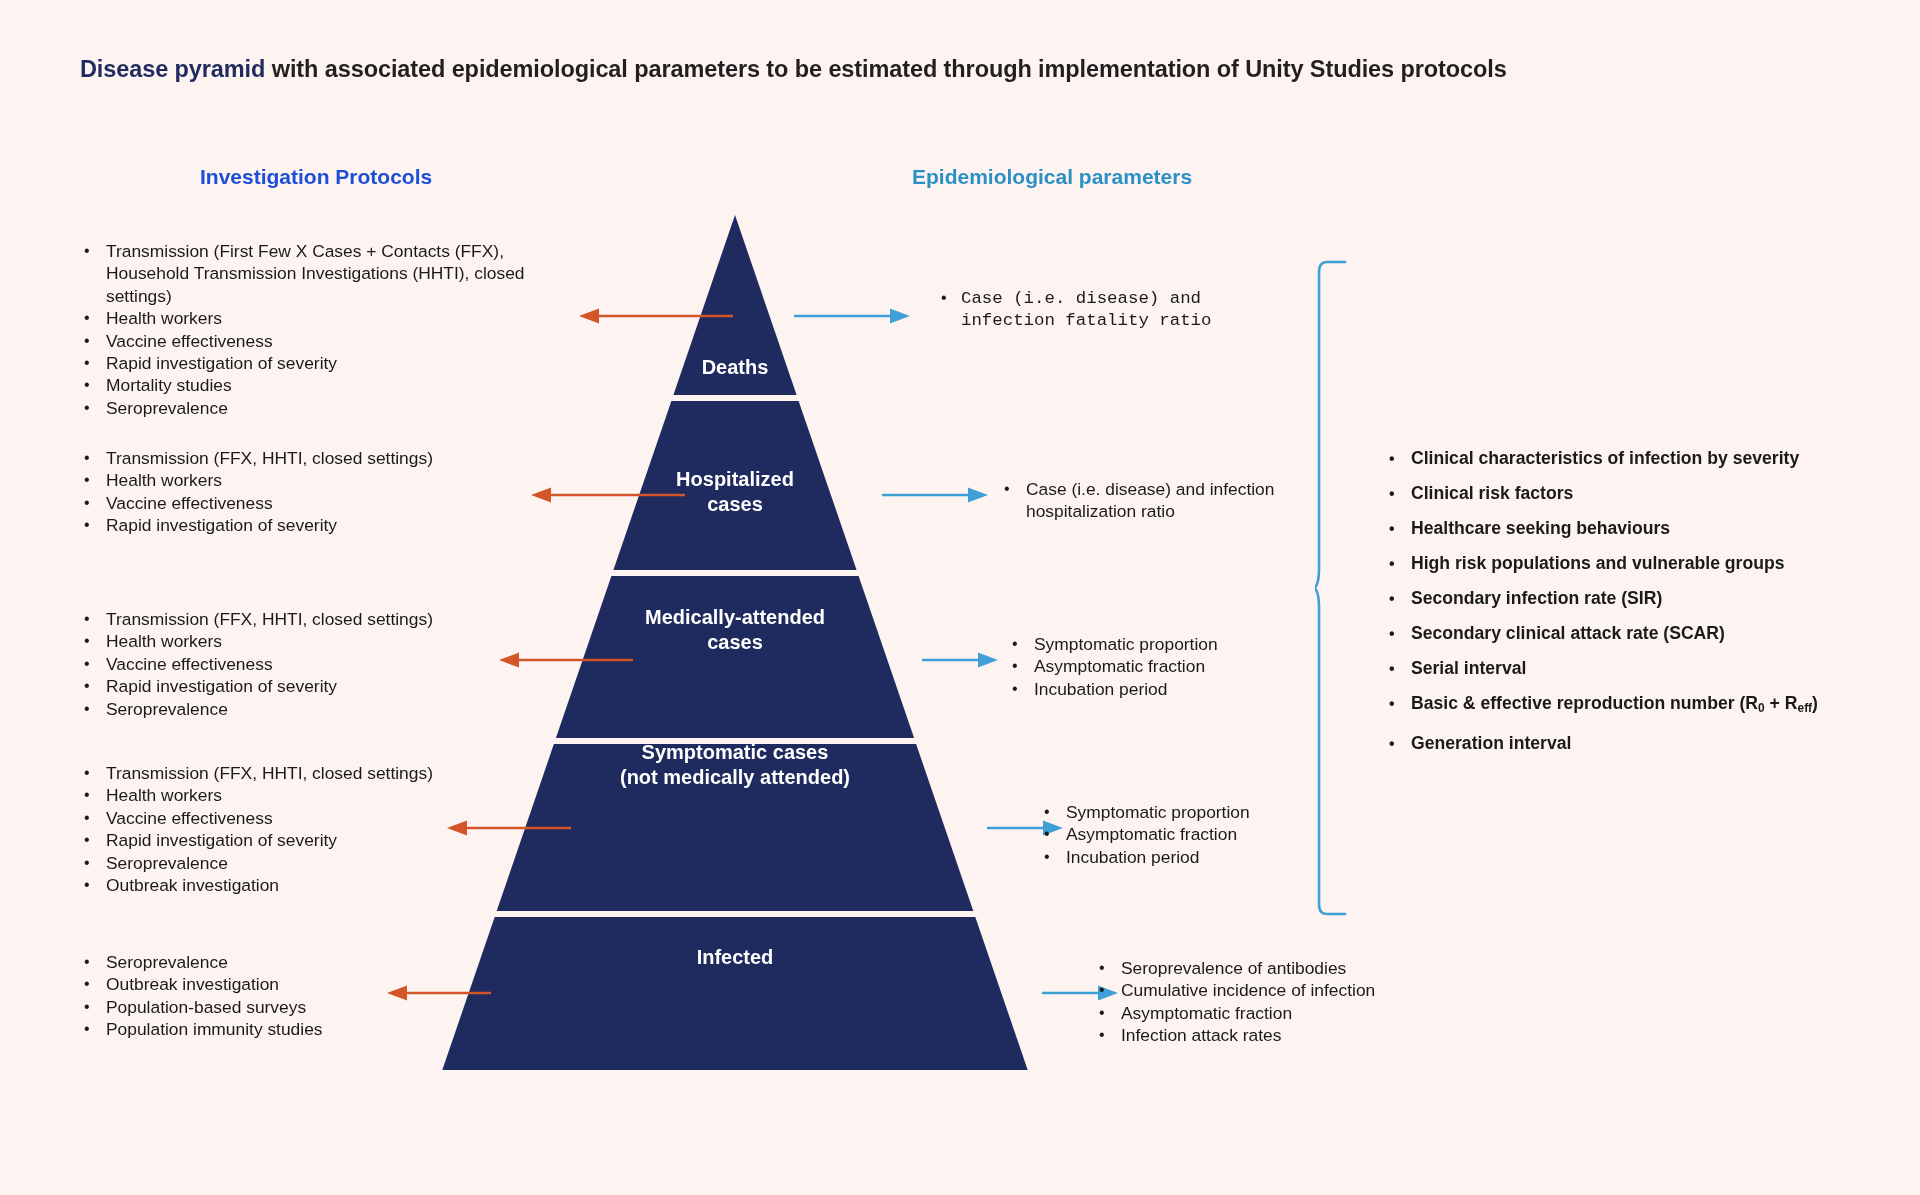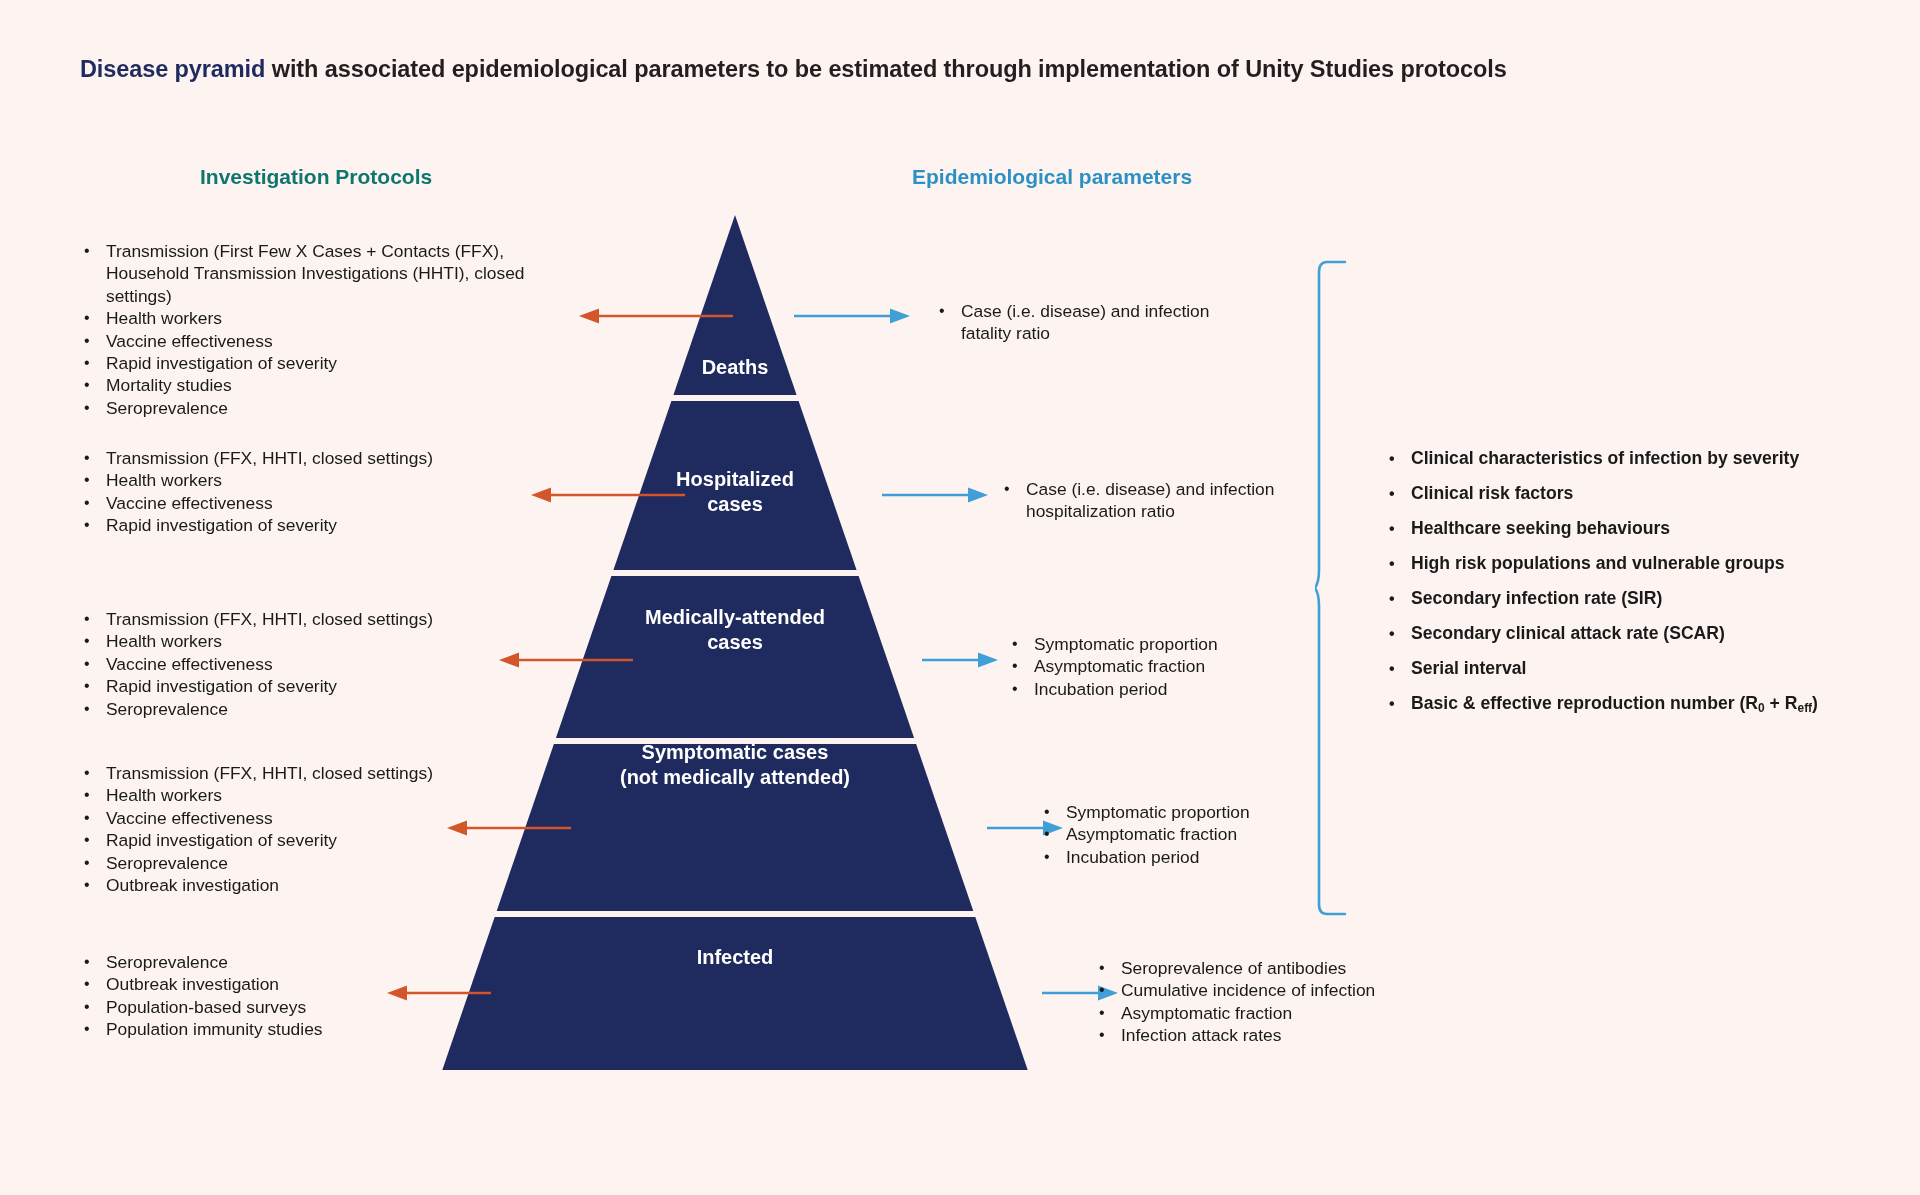--- a/index.html
+++ b/index.html
@@ -36,21 +36,21 @@
 
   
   .col-header {
     font-size: 21px;
     font-weight: bold;
     white-space: nowrap;
   }
   #hdr-protocols {
     left: 200px;
     top: 165px;
-    color: #0f766e;
+    color: #1d4ed8;
   }
   #hdr-params {
     left: 912px;
     top: 165px;
     color: #2b90c4;
   }
 
   
   ul.bl {
     margin: 0;
@@ -222,21 +222,21 @@
     <li>Outbreak investigation</li>
   </ul>
 
   <ul class="bl abs left-group" style="top:951px;">
     <li>Seroprevalence</li>
     <li>Outbreak investigation</li>
     <li>Population-based surveys</li>
     <li>Population immunity studies</li>
   </ul>
 
-  <ul class="bl abs right-group" style="left:935px; top:300px; width:280px;">
+  <ul class="bl abs right-group" style="left:935px; top:288px; width:280px;font-family:Liberation Mono, monospace;">
     <li>Case (i.e. disease) and infection fatality ratio</li>
   </ul>
 
   <ul class="bl abs right-group" style="left:1000px; top:478px; width:300px;">
     <li>Case (i.e. disease) and infection hospitalization ratio</li>
   </ul>
 
   <ul class="bl abs right-group" style="left:1008px; top:633px; width:300px;">
     <li>Symptomatic proportion</li>
     <li>Asymptomatic fraction</li>
@@ -262,15 +262,16 @@
 
   <ul class="bl wide abs" style="left:1385px; top:441px; width:500px;">
     <li>Clinical characteristics of infection by severity</li>
     <li>Clinical risk factors</li>
     <li>Healthcare seeking behaviours</li>
     <li>High risk populations and vulnerable groups</li>
     <li>Secondary infection rate (SIR)</li>
     <li>Secondary clinical attack rate (SCAR)</li>
     <li>Serial interval</li>
     <li><span>Basic &amp; effective reproduction number (R</span><sub>0</sub><span> + R</span><sub>eff</sub><span>)</span></li>
+    <li>Generation interval</li>
   </ul>
 
 </div>
 
 </body></html>

